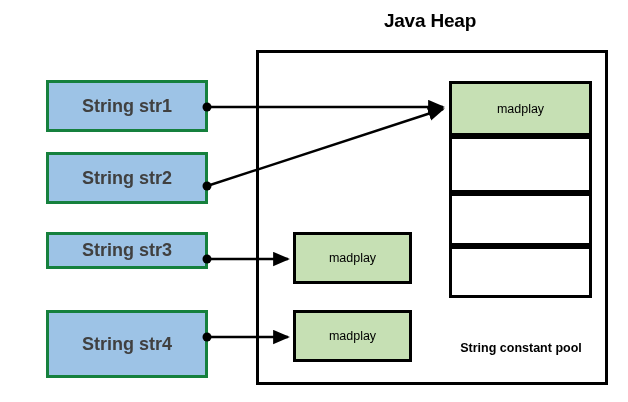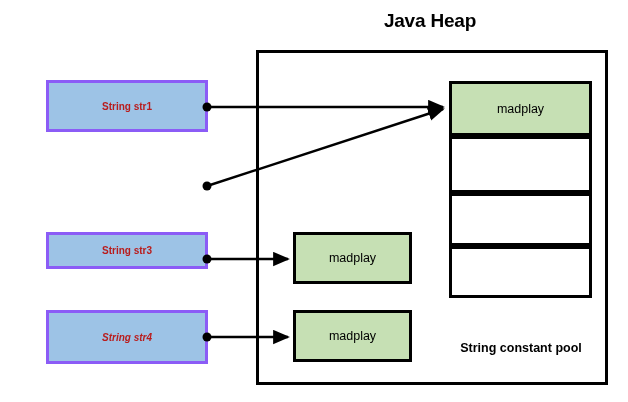--- a/index.html
+++ b/index.html
@@ -33,28 +33,28 @@
     top: 50px;
     width: 352px;
     height: 335px;
     border: 3px solid #000000;
     box-sizing: border-box;
     background: transparent;
   }
   .var-box {
     position: absolute;
     background: #9DC3E6;
-    border: 3px solid #8b5cf6;
+    border: 3px solid #15803d;
     box-sizing: border-box;
     display: flex;
     align-items: center;
     justify-content: center;
-    font-size: 10px;
+    font-size: 18px;
     font-weight: 700;
-    color: #b91c1c;
+    color: #404040;
   }
   .obj-box {
     position: absolute;
     background: #C6E0B4;
     border: 3px solid #000000;
     box-sizing: border-box;
     display: flex;
     align-items: center;
     justify-content: center;
     font-size: 12.5px;
@@ -103,26 +103,29 @@
 <div id="canvas">
 
   <div class="heap-title">Java Heap</div>
 
   <div class="heap-box"></div>
 
   <div class="var-box" style="left:46px; top:80px; width:162px; height:52px;">
     <span>String str1</span>
   </div>
 
+  <div class="var-box" style="left:46px; top:152px; width:162px; height:52px;">
+    <span>String str2</span>
+  </div>
 
   <div class="var-box" style="left:46px; top:232px; width:162px; height:37px;">
     <span>String str3</span>
   </div>
 
-  <div class="var-box" style="left:46px; top:310px; width:162px; height:54px;font-style:italic;">
+  <div class="var-box" style="left:46px; top:310px; width:162px; height:68px;">
     <span>String str4</span>
   </div>
 
   <div class="obj-box" style="left:293px; top:232px; width:119px; height:52px;">
     <span>madplay</span>
   </div>
 
   <div class="obj-box" style="left:293px; top:310px; width:119px; height:52px;">
     <span>madplay</span>
   </div>

